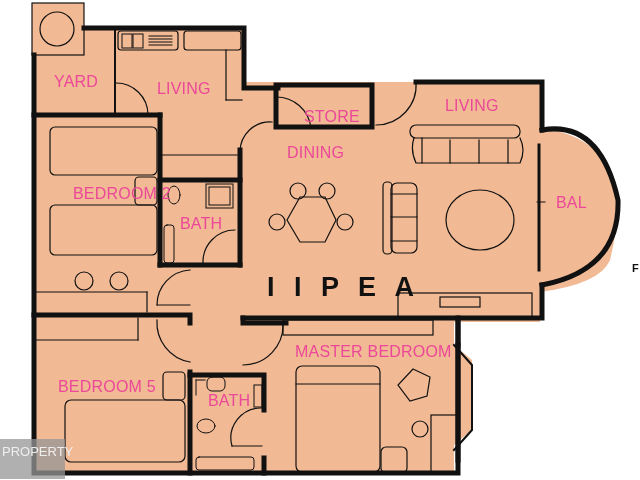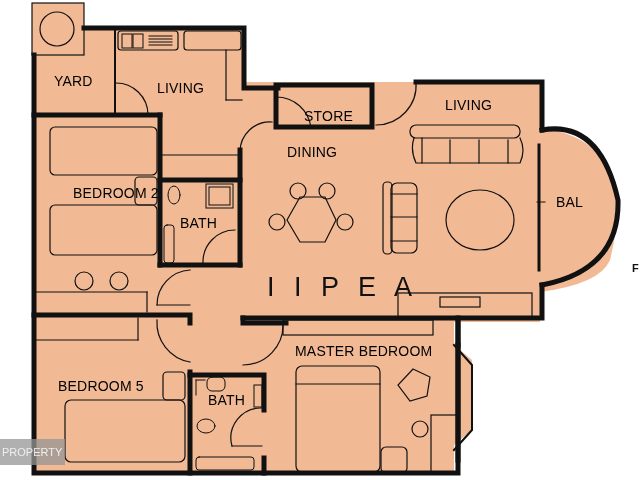--- a/index.html
+++ b/index.html
@@ -1,20 +1,20 @@
 <!DOCTYPE html>
 <html><head>
 <meta charset="utf-8">
 <style>
   html, body { margin:0; padding:0; background:#ffffff; }
   body { width:640px; height:480px; position:relative; overflow:hidden; font-family:"Liberation Sans", sans-serif; }
   svg { position:absolute; left:0; top:0; }
-  .lbl { position:absolute; font-family:"Liberation Sans", sans-serif; font-size:14px; color:#000000; white-space:nowrap; letter-spacing:0.2px; }
-  .title { position:absolute; font-family:"Liberation Sans", sans-serif; font-weight:normal; font-size:27px; color:#111; letter-spacing:6px; }
-  .wm { position:absolute; left:0; top:439px; width:63px; height:26px; background:rgba(150,150,150,0.75); color:#eee; font-size:11px; line-height:26px; padding-left:2px; font-family:"Liberation Sans", sans-serif; }
+  .lbl { position:absolute; font-family:"Liberation Sans", sans-serif; font-size:16px; color:#ec4899; white-space:nowrap; letter-spacing:0.2px; }
+  .title { position:absolute; font-family:"Liberation Sans", sans-serif; font-weight:bold; font-size:27px; color:#111; letter-spacing:6px; }
+  .wm { position:absolute; left:0; top:439px; width:63px; height:40px; background:rgba(150,150,150,0.75); color:#eee; font-size:13px; line-height:26px; padding-left:2px; font-family:"Liberation Sans", sans-serif; }
   .edge { position:absolute; left:632px; top:262px; font-size:11px; font-weight:bold; color:#111; font-family:"Liberation Sans", sans-serif; }
 </style>
 </head>
 <body>
 
 <svg width="640" height="480" viewBox="0 0 640 480">
   <g fill="#f1b994" stroke="none">
 
     <rect x="32" y="3" width="52" height="52"></rect>
     <rect x="34" y="28" width="210" height="90"></rect>

